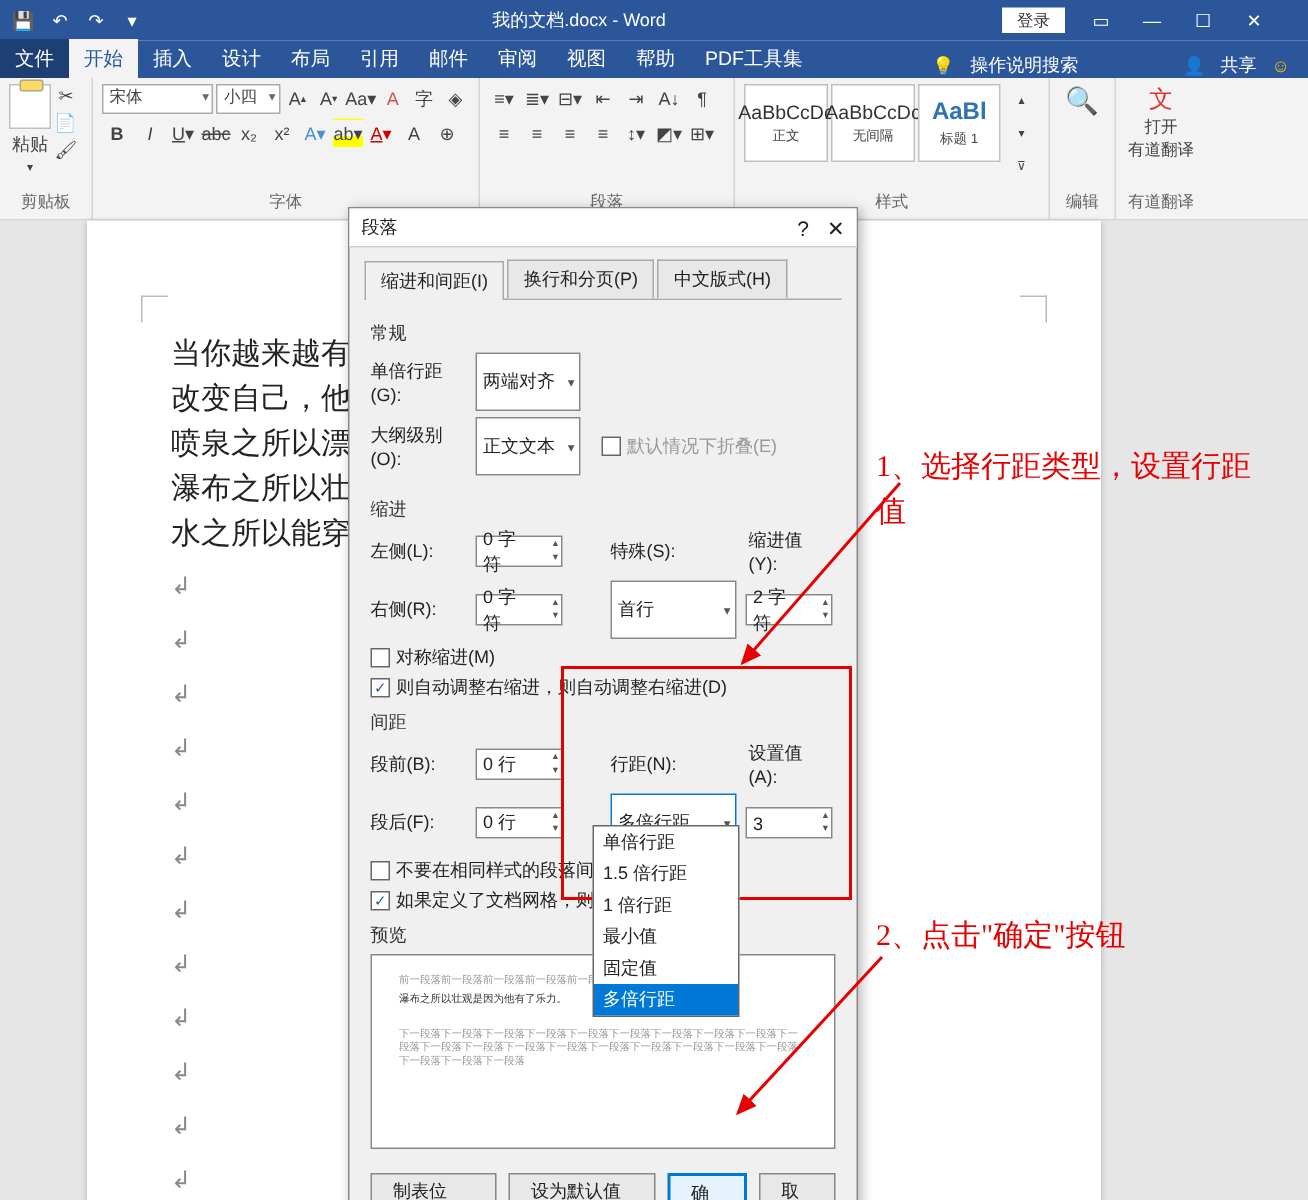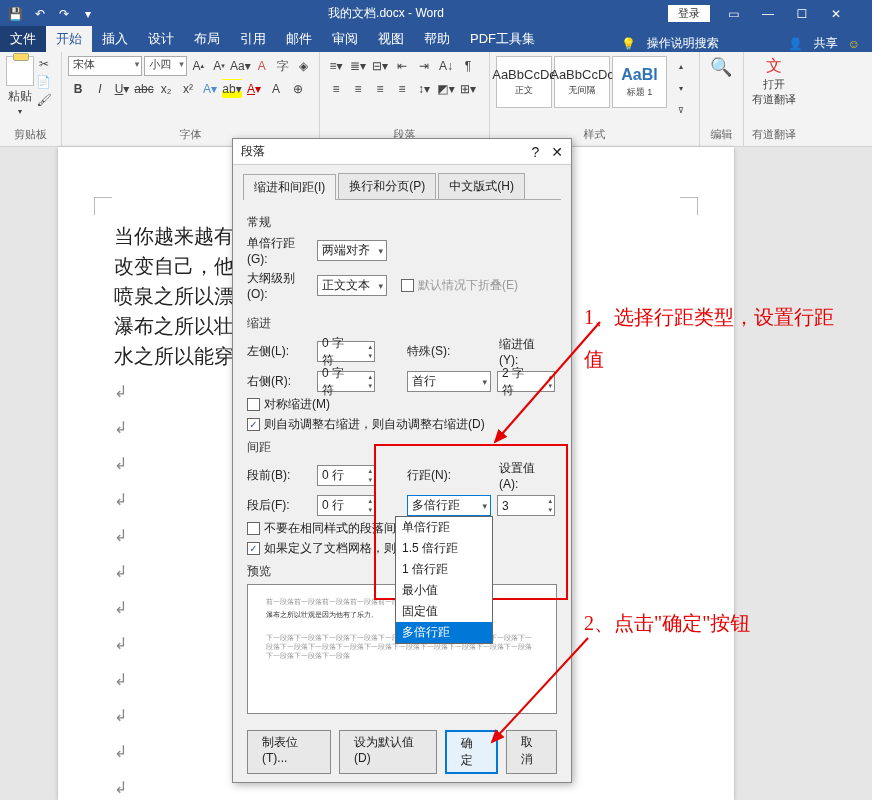--- a/index.html
+++ b/index.html
@@ -49,21 +49,21 @@
 .dialog { position: absolute; left: 232px; top: 138px; width: 340px; background: #f0f0f0; border: 1px solid #888; box-shadow: 2px 2px 8px rgba(0,0,0,.3); font-size: 12px; color: #222; }
 .dlg-title { height: 26px; background: #fff; border-bottom: 1px solid #ccc; display: flex; align-items: center; padding: 0 8px; font-size: 12px; }
 .dlg-title-btns { margin-left: auto; display: flex; gap: 12px; font-size: 14px; }
 .dlg-tabs { display: flex; border-bottom: 1px solid #aaa; margin: 8px 10px 0; }
 .dlg-tab { padding: 4px 10px; border: 1px solid #aaa; border-bottom: none; margin-right: 2px; background: #e8e8e8; font-size: 12px; cursor: pointer; }
 .dlg-tab.active { background: #f0f0f0; position: relative; top: 1px; }
 .dlg-body { padding: 8px 14px; }
 .sect-label { font-size: 12px; color: #333; margin: 6px 0 4px; }
 .frow { display: flex; align-items: center; gap: 6px; margin: 4px 0; font-size: 12px; }
 .flabel { width: 64px; text-align: left; }
-.sel { border: 1px solid #888; background: #fff; height: 21px; padding: 0 16px 0 4px; min-width: 70px; position: relative; display: inline-flex; align-items: center; }
+.sel { border: 1px solid #888; background: #fff; height: 39px; padding: 0 16px 0 4px; min-width: 70px; position: relative; display: inline-flex; align-items: center; }
 .sel::after { content: "▾"; position: absolute; right: 3px; font-size: 9px; color: #555; }
 .spin { border: 1px solid #888; background: #fff; height: 21px; width: 58px; position: relative; padding: 0 20px 0 4px; display: inline-flex; align-items: center; }
 .spin::after { content: "▴\A▾"; white-space: pre; position: absolute; right: 2px; top: 0; font-size: 7px; line-height: 9px; color: #555; text-align: center; }
 .chk { display: flex; align-items: center; gap: 4px; margin: 3px 0; }
 .chkbox { width: 13px; height: 13px; border: 1px solid #666; background: #fff; display: inline-flex; align-items: center; justify-content: center; font-size: 10px; color: #2b579a; }
 .dlg-foot { display: flex; gap: 8px; padding: 8px 14px; justify-content: flex-end; }
 .btn { border: 1px solid #888; background: #e8e8e8; padding: 3px 14px; font-size: 12px; cursor: pointer; }
 .btn.primary { border: 2px solid #0078d7; background: #e5f1fb; }
 
 
@@ -365,21 +365,21 @@
   <div class="dlg-foot">
     <div class="btn" style="margin-right:auto">制表位(T)...</div>
     <div class="btn">设为默认值(D)</div>
     <div class="btn primary">确定</div>
     <div class="btn">取消</div>
   </div>
 </div>
 
 <div class="redbox" style="left:374px;top:444px;width:194px;height:156px"></div>
 
-<div class="annot" style="left:584px;top:296px;width:260px;line-height:42px">1、选择行距类型，设置行距值</div>
+<div class="annot" style="left:584px;top:296px;width:260px;line-height:30px">1、选择行距类型，设置行距值</div>
 <div class="annot" style="left:584px;top:610px">2、点击"确定"按钮</div>
 
 <svg class="arrow-svg" style="left:480px;top:314px;width:140px;height:140px">
   <defs>
       <marker id="ah1" markerWidth="8" markerHeight="8" refX="6" refY="3" orient="auto">
         <path d="M0,0 L7,3 L0,6 Z" fill="#e60000"></path>
       </marker>
     </defs>
   <line x1="120" y1="8" x2="15" y2="128" stroke="#e60000" stroke-width="2" marker-end="url(#ah1)"></line>
 </svg>

